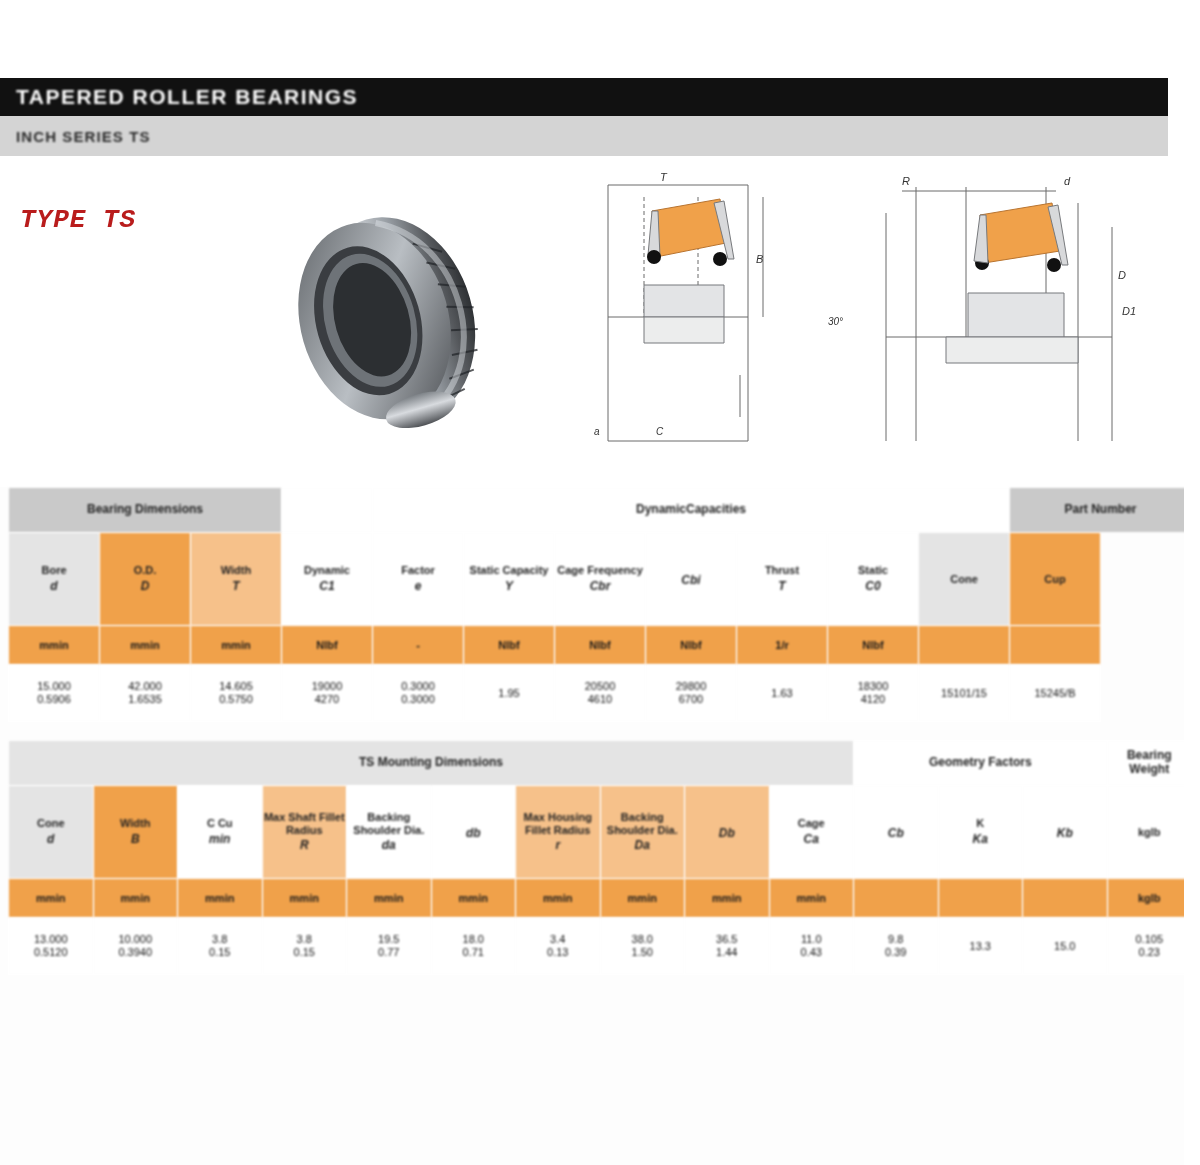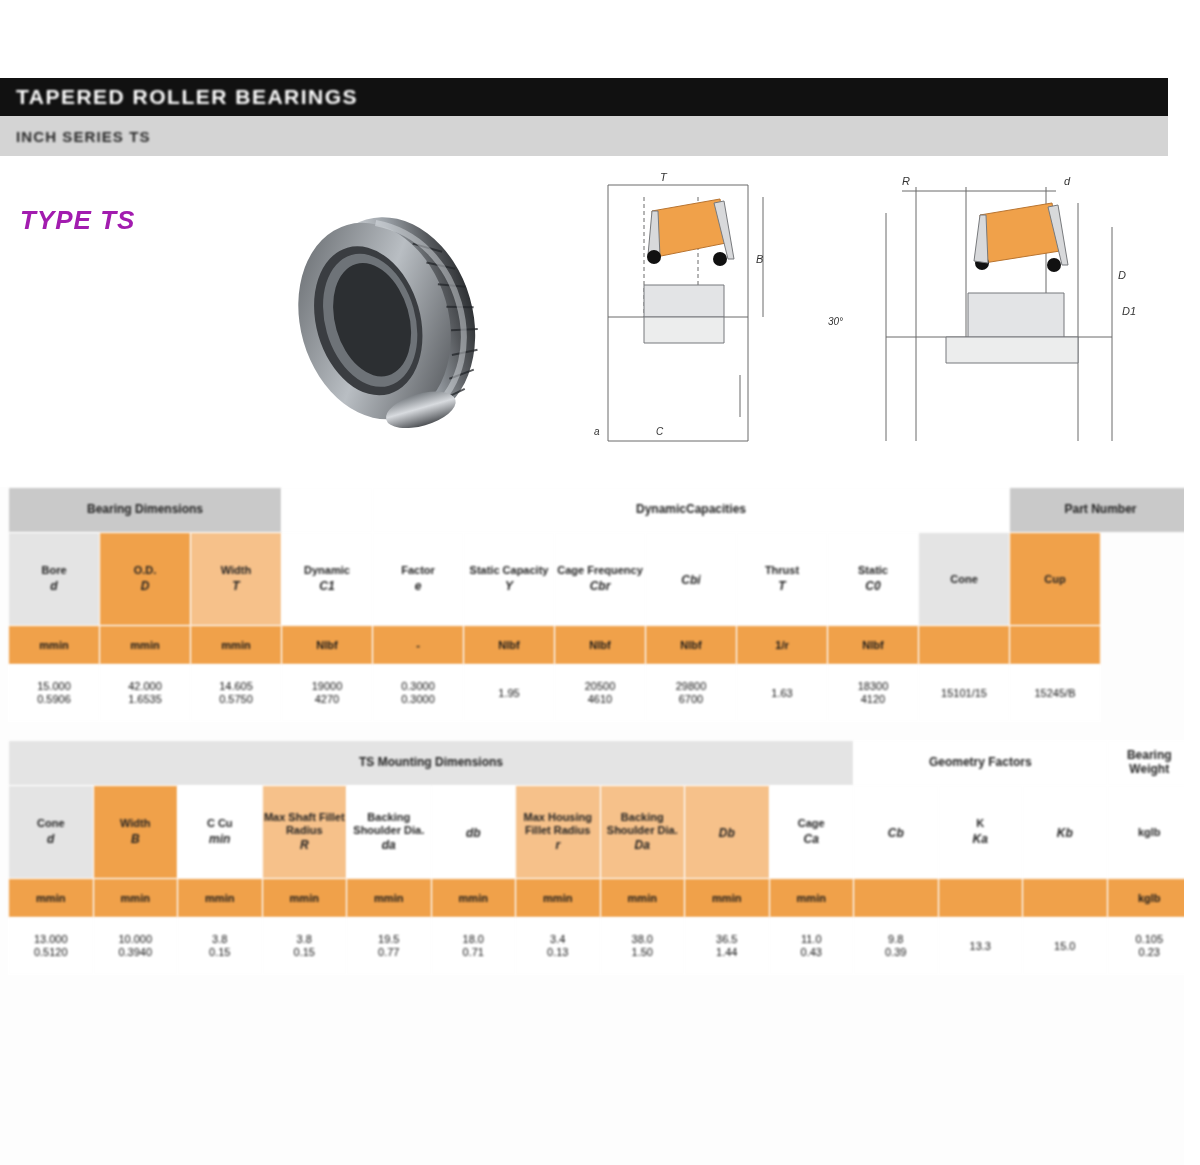--- a/index.html
+++ b/index.html
@@ -85,22 +85,23 @@
     background: #ffffff;
   }
   .type-label {
     position: absolute;
     left: 20px;
     top: 48px;
     font-size: 26px;
     font-weight: bold;
     font-style: italic;
     letter-spacing: 1px;
-    color: #a21caf;
+    color: #b91c1c;
     filter: blur(0.55px);
+    font-family: Liberation Mono, monospace;
   }
 
   
   .bearing-photo {
     position: absolute;
     left: 282px;
     top: 24px;
     width: 228px;
     height: 270px;
   }

